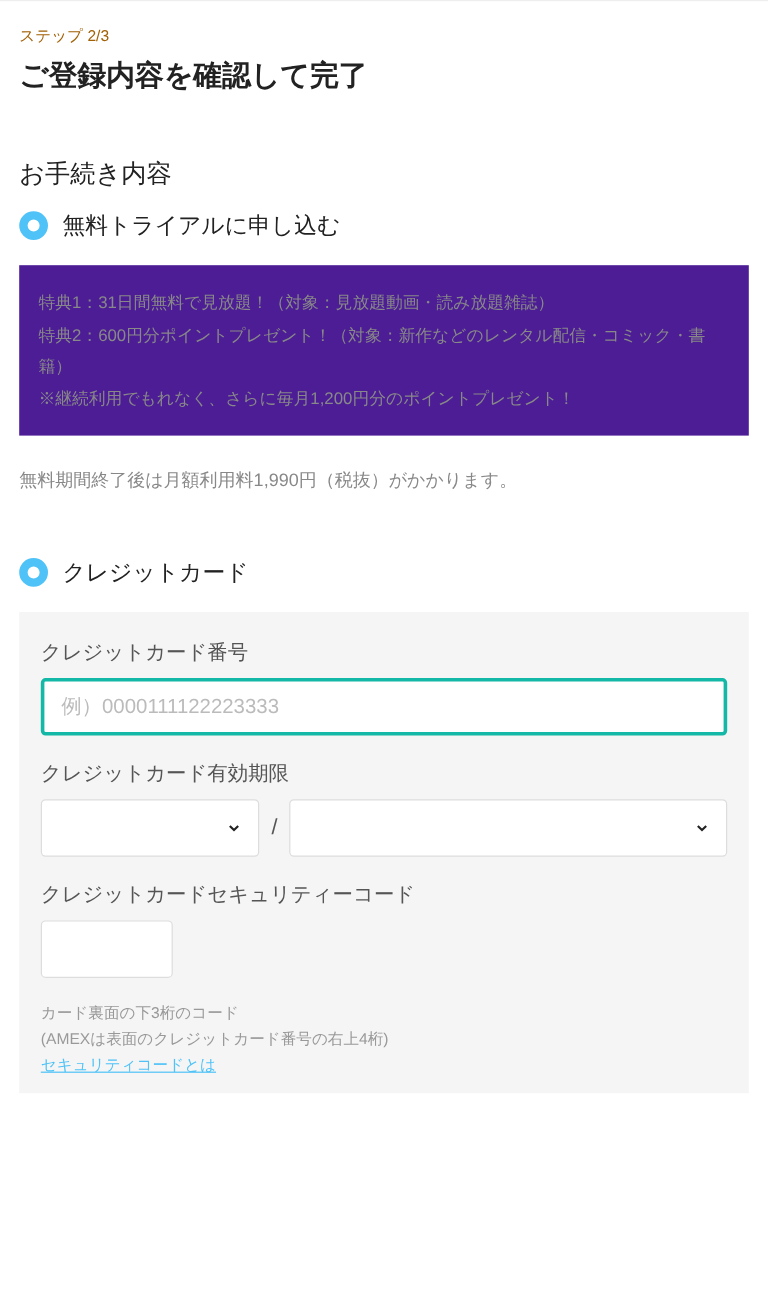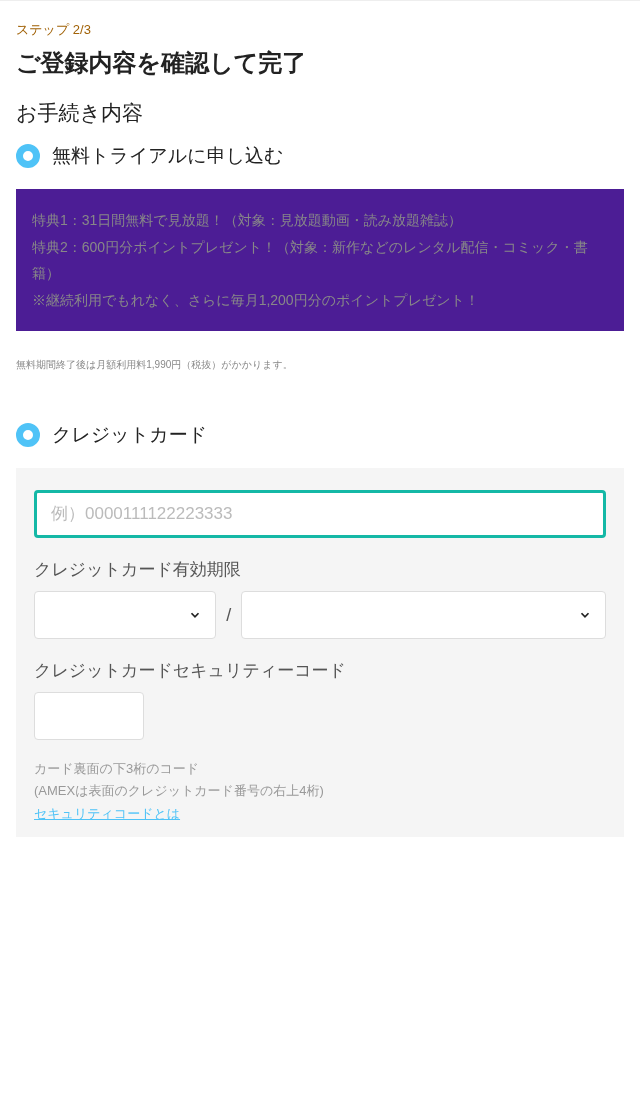--- a/index.html
+++ b/index.html
@@ -19,21 +19,21 @@
     }
     .step-indicator {
       font-size: 13px;
       color: #a16207;
       margin-bottom: 8px;
     }
     .page-title {
       font-size: 24px;
       font-weight: 600;
       color: #222;
-      margin-bottom: 20px;
+      margin-bottom: 52px;
       font-family: Liberation Serif, serif;
     }
     .section-heading {
       font-size: 21px;
       font-weight: 500;
       color: #222;
       margin-bottom: 16px;
     }
     .radio-row {
       display: flex;
@@ -55,21 +55,21 @@
     }
     .info-box {
       background: #4c1d95;
       padding: 18px 16px;
       font-size: 14px;
       color: #888;
       line-height: 1.9;
       margin-bottom: 24px;
     }
     .note-text {
-      font-size: 10px;
+      font-size: 15px;
       color: #888;
       line-height: 1.9;
       margin-bottom: 48px;
     }
     .form-panel {
       background: #f5f5f5;
       padding: 22px 18px 14px;
       margin-top: 4px;
     }
     .field-label {
@@ -180,20 +180,21 @@
   </div>
 
 
   <div class="radio-row">
     <div class="radio"></div>
     <div class="radio-label">クレジットカード</div>
   </div>
 
   <div class="form-panel">
 
+    <div class="field-label">クレジットカード番号</div>
     <input type="text" class="text-input" placeholder="例）0000111122223333" style="">
 
     <div class="field-label">クレジットカード有効期限</div>
     <div class="expiry-row">
       <div class="select-wrap">
         <select class="select-input"></select>
         <span class="chevron">
           <svg viewBox="0 0 24 24" fill="none" stroke="#222" stroke-width="3">
               <polyline points="6 9 12 15 18 9"></polyline>
             </svg>

